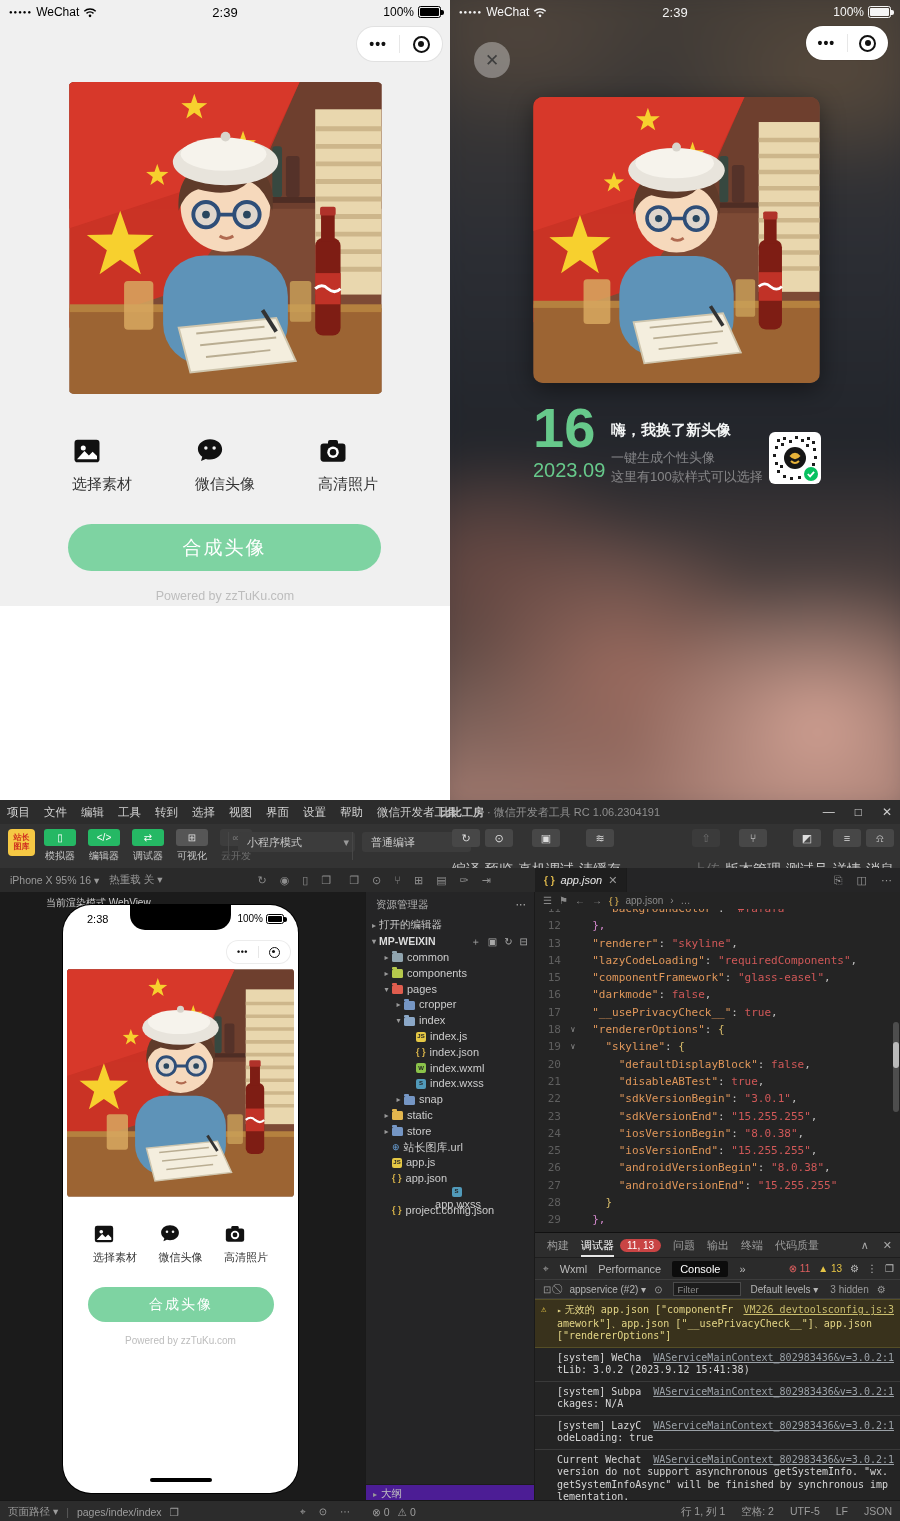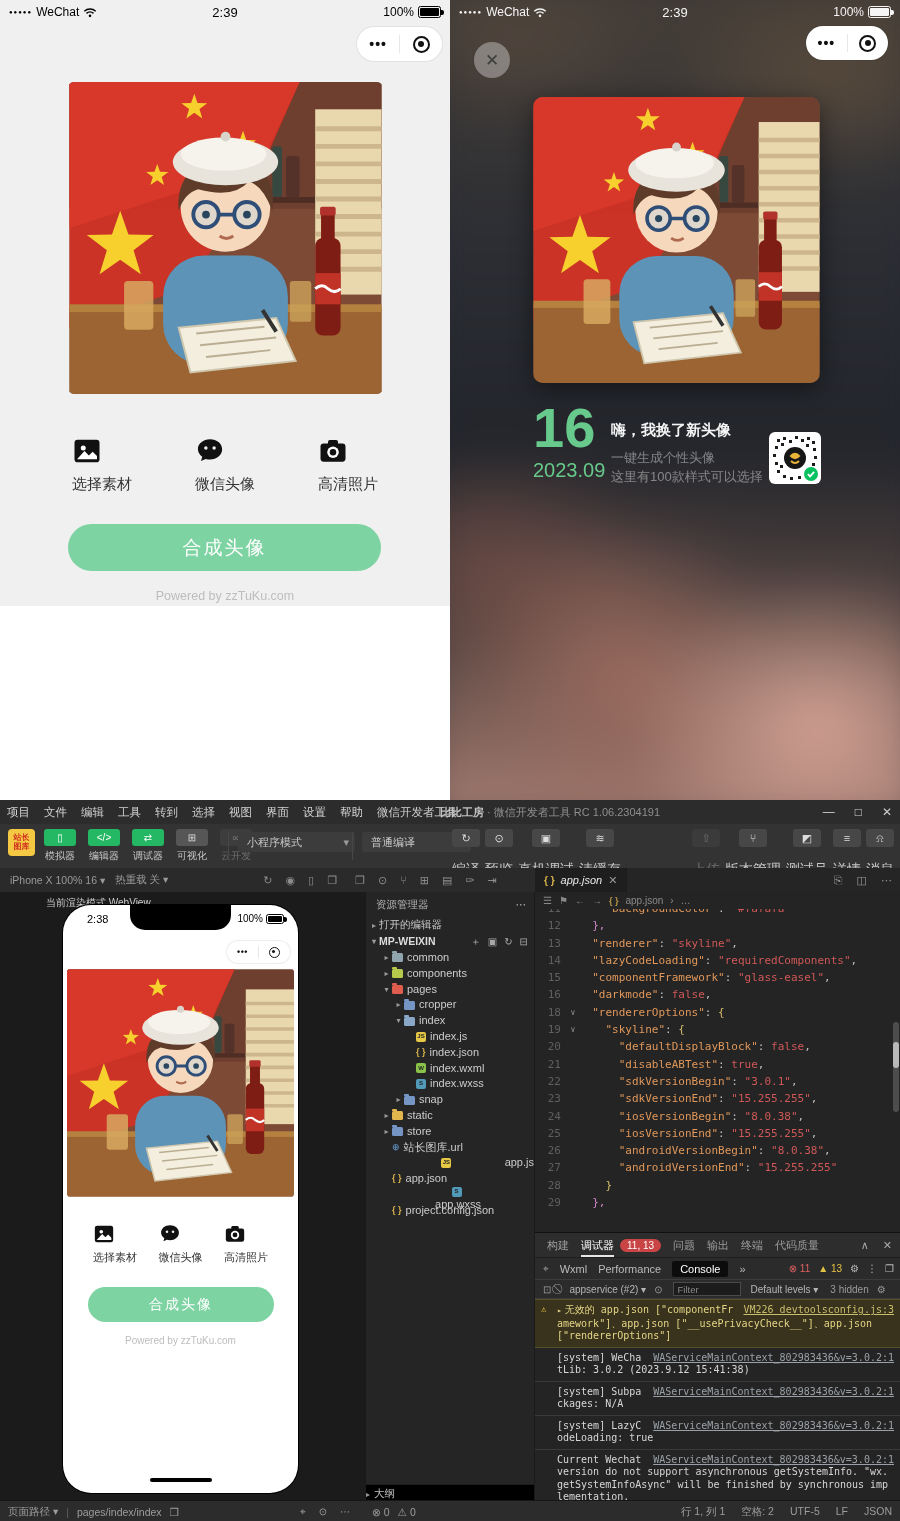--- a/index.html
+++ b/index.html
@@ -108,21 +108,21 @@
   .exp-sec .arr{color:#9a9a9a;margin-right:3px;font-size:8px;}
   .exp-sec.mp{font-weight:bold;color:#dcdcdc;display:flex;align-items:center;}
   .exp-sec.mp .secicons{margin-left:auto;margin-right:6px;display:flex;gap:7px;font-weight:normal;color:#a8a8a8;font-size:10px;}
   .trow{height:15.8px;line-height:15.8px;font-size:11px;color:#cccccc;white-space:nowrap;display:flex;align-items:center;}
   .trow .arr{width:9px;font-size:8px;color:#9a9a9a;text-align:center;flex:none;}
   .ficon{flex:none;width:11px;height:9px;border-radius:1.5px;margin:0 4px 0 1px;position:relative;}
   .ficon.folder::before{content:"";position:absolute;left:0;top:-2px;width:5px;height:2px;border-radius:1px 1px 0 0;background:inherit;}
   .fbadge{flex:none;width:10px;height:10px;border-radius:2px;margin:0 4px 0 1px;font-size:6px;font-weight:bold;color:#222;display:flex;align-items:center;justify-content:center;}
   .fjson{flex:none;margin:0 4px 0 1px;color:#d9b44a;font-size:9px;font-weight:bold;}
   .furl{flex:none;margin:0 4px 0 1px;color:#6aa1d8;font-size:9px;}
-  .outline-row{position:absolute;left:0;bottom:0;width:100%;height:16px;line-height:16px;background:#000000;border-top:1px solid #1c1c1c;color:#c0c0c0;font-size:10.5px;padding-left:0;box-sizing:border-box;}
+  .outline-row{position:absolute;left:0;bottom:0;width:100%;height:16px;line-height:16px;background:#4c1d95;border-top:1px solid #1c1c1c;color:#c0c0c0;font-size:10.5px;padding-left:7px;box-sizing:border-box;}
   .outline-row .arr{font-size:8px;color:#9a9a9a;margin-right:4px;}
   
   .editor{left:535px;top:92px;width:365px;height:340px;background:#242424;overflow:hidden;}
   .breadcrumb{height:17px;display:flex;align-items:center;gap:7px;color:#8a8a8a;font-size:10px;padding-left:8px;}
   .breadcrumb .braces{color:#b9984a;font-size:9px;font-weight:bold;}
   .code{position:relative;overflow:hidden;height:323px;}
   .cline{height:17.3px;line-height:17.3px;display:flex;white-space:pre;font-size:11px;font-family:"DejaVu Sans Mono",monospace;}
   .cline .lnum{flex:none;width:26px;text-align:right;color:#5f5f5f;padding-right:6px;}
   .cline .lfold{flex:none;width:12px;color:#8d8d8d;font-size:8px;text-align:center;}
   .tk-k{color:#e0975a;} .tk-s{color:#d05858;} .tk-v{color:#d05858;}
@@ -447,21 +447,21 @@
             <div class="alab">详情</div>
           </div>
           <div class="abtn">
             <div class="abox">⍾</div>
             <div class="alab">消息</div>
           </div>
         </div>
     </div>
 
     <div class="abs simtabbar">
-      <span class="stb-item">iPhone X 100% 16 ▾</span>
+      <span class="stb-item">iPhone X 95% 16 ▾</span>
       <span class="stb-item">热重载 关 ▾</span>
       <span class="stb-ico" style="margin-left:95px;">↻</span>
       <span class="stb-ico">◉</span>
       <span class="stb-ico">▯</span>
       <span class="stb-ico">❐</span>
       <span class="stb-ico" style="margin-left:18px;">❐</span>
       <span class="stb-ico">⊙</span>
       <span class="stb-ico">⑂</span>
       <span class="stb-ico">⊞</span>
       <span class="stb-ico">▤</span>
@@ -601,21 +601,21 @@
           <div class="trow" style="padding-left: 16px;">
             <span class="arr">▸</span>
             <span class="ficon folder" style="background: rgb(117, 150, 196);"></span>
             <span>store</span>
           </div>
           <div class="trow" style="padding-left: 16px;">
             <span class="arr"></span>
             <span class="furl">⊕</span>
             <span>站长图库.url</span>
           </div>
-          <div class="trow" style="padding-left: 16px; justify-content: space-between;">
+          <div class="trow" style="padding-left: 16px;">
             <span class="arr"></span>
             <span class="fbadge" style="background: rgb(229, 200, 69);">JS</span>
             <span>app.js</span>
           </div>
           <div class="trow" style="padding-left: 16px;">
             <span class="arr"></span>
             <span class="fjson">{ }</span>
             <span>app.json</span>
           </div>
           <div class="trow" style="padding-left: 16px; flex-direction: column;">
@@ -643,20 +643,21 @@
         <span>›</span>
         <span>…</span>
       </div>
       <div class="code" id="code-host">
           <div class="cline" style="margin-top: -9px;"><span class="lnum">11</span><span class="lfold"></span><span class="ltext"><span>    </span><span class="tk-k">"backgroundColor"</span><span class="tk-p">: </span><span class="tk-s">"#fafafa"</span></span></div>
           <div class="cline"><span class="lnum">12</span><span class="lfold"></span><span class="ltext"><span>  </span><span class="tk-b2">},</span></span></div>
           <div class="cline"><span class="lnum">13</span><span class="lfold"></span><span class="ltext"><span>  </span><span class="tk-k">"renderer"</span><span class="tk-p">: </span><span class="tk-s">"skyline"</span><span class="tk-p">,</span></span></div>
           <div class="cline"><span class="lnum">14</span><span class="lfold"></span><span class="ltext"><span>  </span><span class="tk-k">"lazyCodeLoading"</span><span class="tk-p">: </span><span class="tk-s">"requiredComponents"</span><span class="tk-p">,</span></span></div>
           <div class="cline"><span class="lnum">15</span><span class="lfold"></span><span class="ltext"><span>  </span><span class="tk-k">"componentFramework"</span><span class="tk-p">: </span><span class="tk-s">"glass-easel"</span><span class="tk-p">,</span></span></div>
           <div class="cline"><span class="lnum">16</span><span class="lfold"></span><span class="ltext"><span>  </span><span class="tk-k">"darkmode"</span><span class="tk-p">: </span><span class="tk-v">false</span><span class="tk-p">,</span></span></div>
+          <div class="cline"><span class="lnum">17</span><span class="lfold"></span><span class="ltext"><span>  </span><span class="tk-k">"__usePrivacyCheck__"</span><span class="tk-p">: </span><span class="tk-v">true</span><span class="tk-p">,</span></span></div>
           <div class="cline"><span class="lnum">18</span><span class="lfold">∨</span><span class="ltext"><span>  </span><span class="tk-k">"rendererOptions"</span><span class="tk-p">: </span><span class="tk-b1">{</span></span></div>
           <div class="cline"><span class="lnum">19</span><span class="lfold">∨</span><span class="ltext"><span>    </span><span class="tk-k">"skyline"</span><span class="tk-p">: </span><span class="tk-b1">{</span></span></div>
           <div class="cline"><span class="lnum">20</span><span class="lfold"></span><span class="ltext"><span>      </span><span class="tk-k">"defaultDisplayBlock"</span><span class="tk-p">: </span><span class="tk-v">false</span><span class="tk-p">,</span></span></div>
           <div class="cline"><span class="lnum">21</span><span class="lfold"></span><span class="ltext"><span>      </span><span class="tk-k">"disableABTest"</span><span class="tk-p">: </span><span class="tk-v">true</span><span class="tk-p">,</span></span></div>
           <div class="cline"><span class="lnum">22</span><span class="lfold"></span><span class="ltext"><span>      </span><span class="tk-k">"sdkVersionBegin"</span><span class="tk-p">: </span><span class="tk-s">"3.0.1"</span><span class="tk-p">,</span></span></div>
           <div class="cline"><span class="lnum">23</span><span class="lfold"></span><span class="ltext"><span>      </span><span class="tk-k">"sdkVersionEnd"</span><span class="tk-p">: </span><span class="tk-s">"15.255.255"</span><span class="tk-p">,</span></span></div>
           <div class="cline"><span class="lnum">24</span><span class="lfold"></span><span class="ltext"><span>      </span><span class="tk-k">"iosVersionBegin"</span><span class="tk-p">: </span><span class="tk-s">"8.0.38"</span><span class="tk-p">,</span></span></div>
           <div class="cline"><span class="lnum">25</span><span class="lfold"></span><span class="ltext"><span>      </span><span class="tk-k">"iosVersionEnd"</span><span class="tk-p">: </span><span class="tk-s">"15.255.255"</span><span class="tk-p">,</span></span></div>
           <div class="cline"><span class="lnum">26</span><span class="lfold"></span><span class="ltext"><span>      </span><span class="tk-k">"androidVersionBegin"</span><span class="tk-p">: </span><span class="tk-s">"8.0.38"</span><span class="tk-p">,</span></span></div>
           <div class="cline"><span class="lnum">27</span><span class="lfold"></span><span class="ltext"><span>      </span><span class="tk-k">"androidVersionEnd"</span><span class="tk-p">: </span><span class="tk-s">"15.255.255"</span></span></div>

